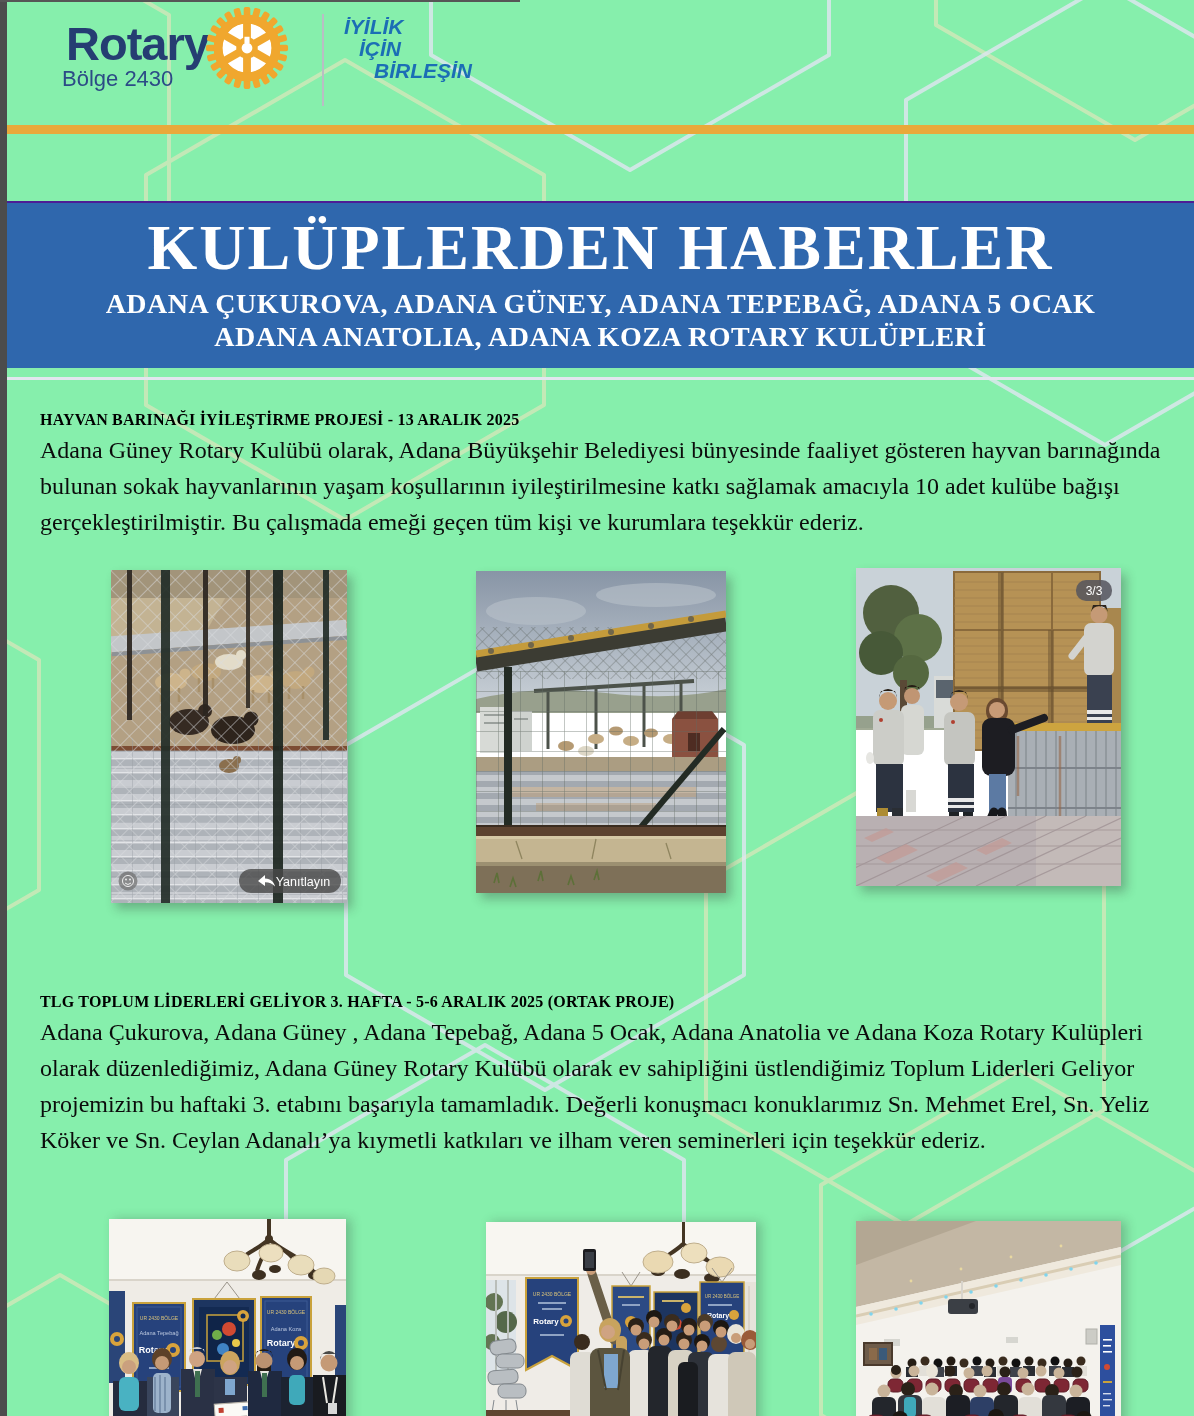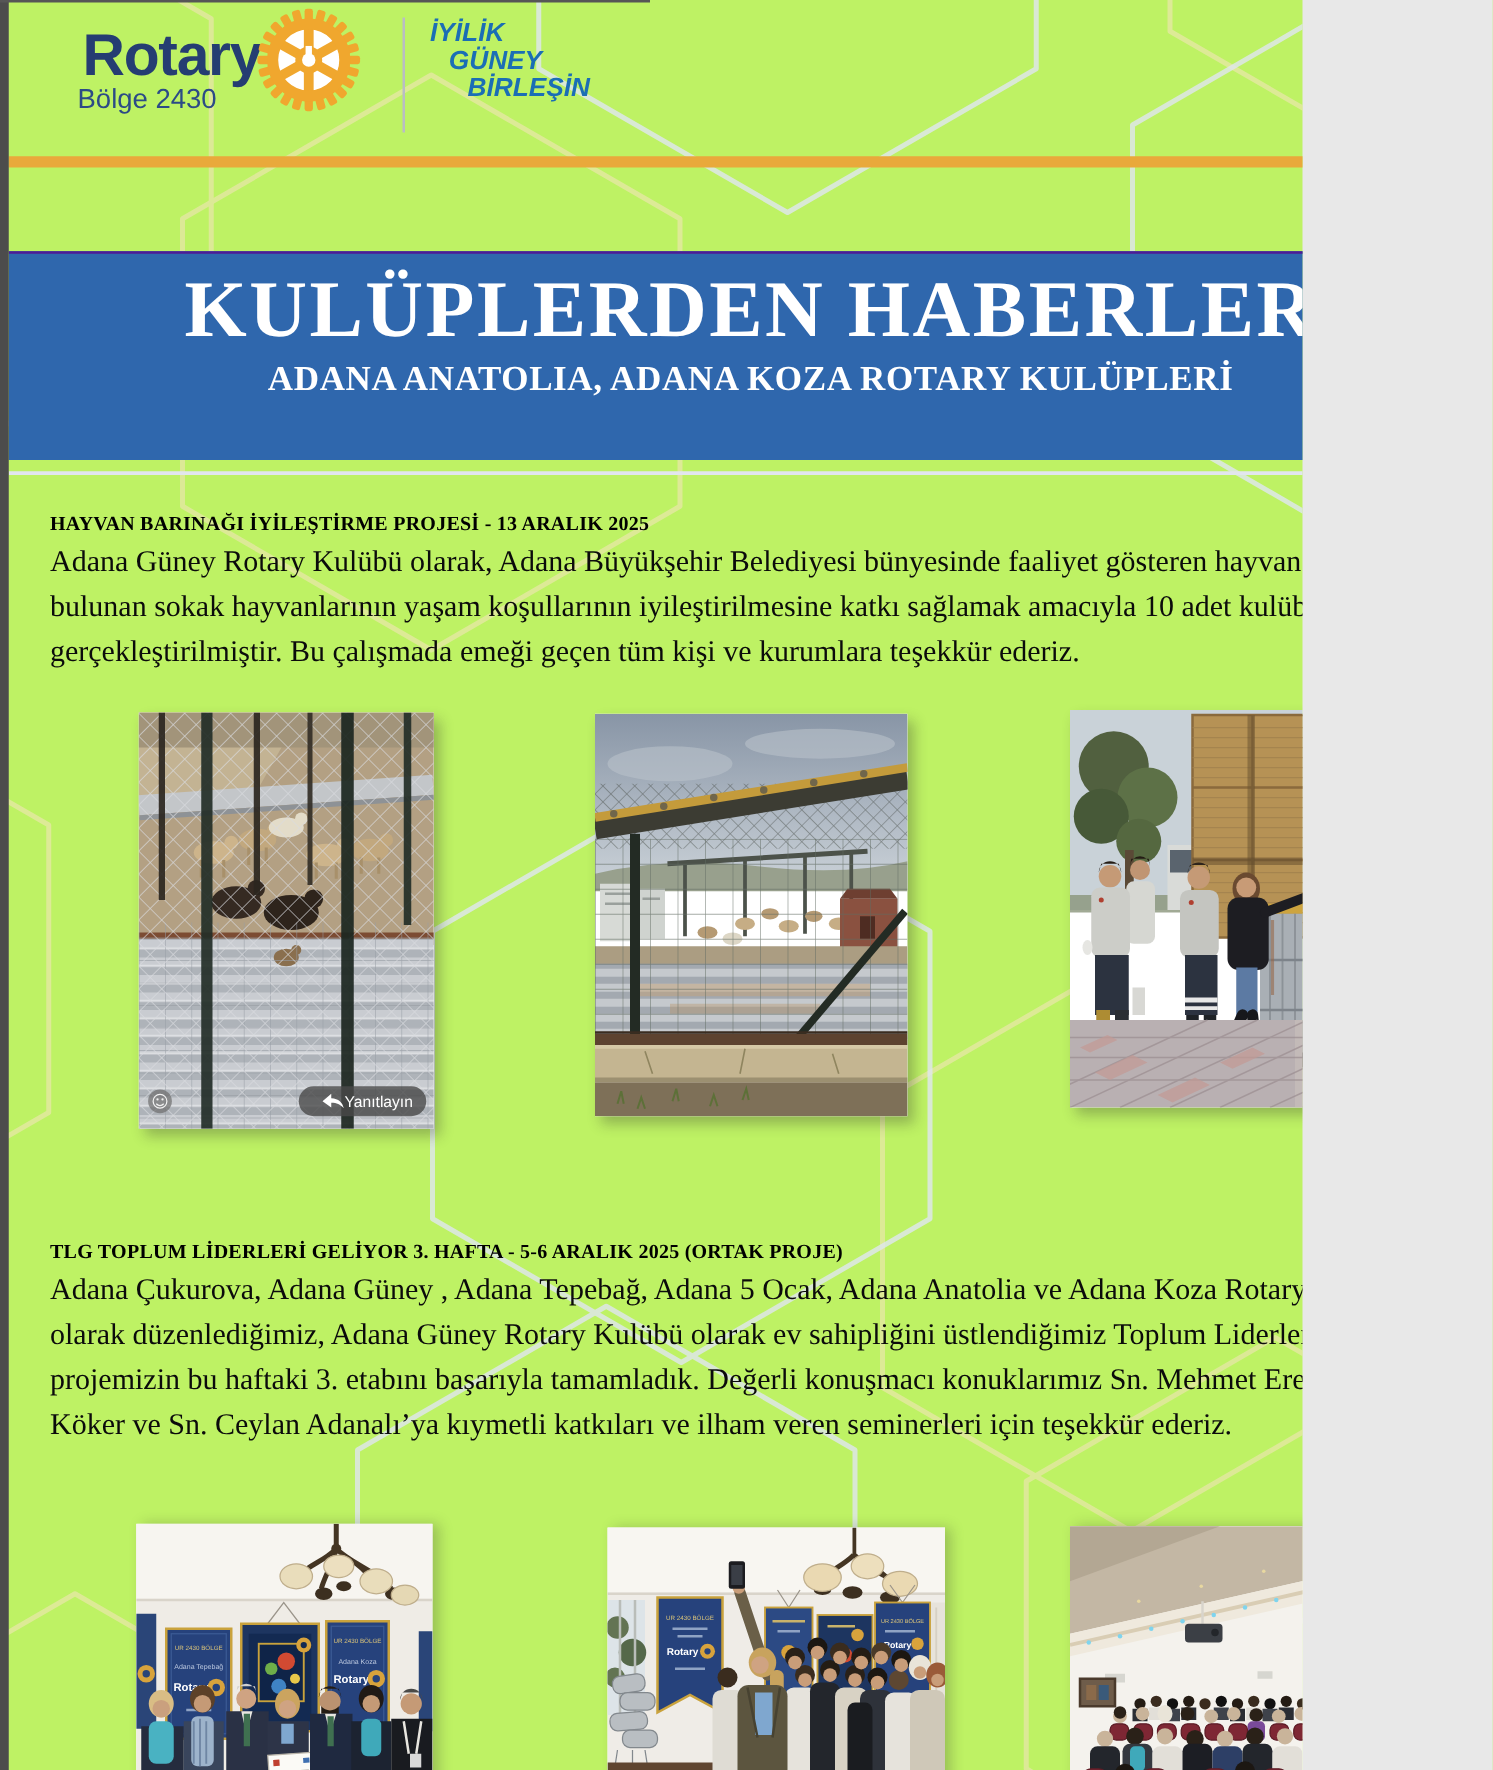--- a/index.html
+++ b/index.html
@@ -1,17 +1,17 @@
 <!DOCTYPE html>
 <html lang="tr"><head>
 <meta charset="utf-8">
 <title>Rotary Bölge 2430 — Kulüplerden Haberler</title>
 <style>
   html,body{margin:0;padding:0;background:#e8e8e8;}
-  .page{position:relative;width:1042px;height:1416px;background:#bef264;overflow:hidden;
+  .page{position:relative;width:1194px;height:1416px;background:#86efac;overflow:hidden;
         font-family:"Liberation Serif",serif;}
   .pattern{position:absolute;left:0;top:0;z-index:0;}
   .left-strip{position:absolute;left:0;top:0;width:7px;height:1416px;background:#4c4c4c;z-index:9;}
   .top-edge{position:absolute;left:0;top:0;width:520px;height:2px;background:#565656;z-index:9;}
 
   
   .brand-name{position:absolute;left:66px;top:16px;font-family:"Liberation Sans",sans-serif;
       font-weight:bold;font-size:47px;color:#253d72;letter-spacing:-1px;z-index:2;}
   .brand-region{position:absolute;left:62px;top:66px;font-family:"Liberation Sans",sans-serif;
       font-size:22px;color:#2c4b86;z-index:2;}
@@ -117,27 +117,28 @@
     </g>
     <circle r="29.5" fill="none" stroke="#F0A72E" stroke-width="9"></circle>
     <circle r="11" fill="#F0A72E"></circle>
     <circle r="5.5" fill="#ffffff"></circle>
     <rect x="-2.6" y="-11.5" width="5.2" height="7" fill="#ffffff"></rect>
   </svg>
 
   <div class="hdr-divider"></div>
   <div class="tagline">
     <div class="t1">İYİLİK</div>
-    <div class="t2">GÜNEY</div>
+    <div class="t2">İÇİN</div>
     <div class="t3">BİRLEŞİN</div>
   </div>
   <div class="gold-bar"></div>
 
   <section class="banner">
     <div class="banner-title">KULÜPLERDEN HABERLER</div>
+    <div class="banner-sub">ADANA ÇUKUROVA, ADANA GÜNEY, ADANA TEPEBAĞ, ADANA 5 OCAK</div>
     <div class="banner-sub">ADANA ANATOLIA, ADANA KOZA ROTARY KULÜPLERİ</div>
   </section>
   <div class="thin-line"></div>
 
   <h2 id="a1-title" class="article-title">HAYVAN BARINAĞI İYİLEŞTİRME PROJESİ - 13 ARALIK 2025</h2>
   <p id="a1-body" class="article-body">Adana Güney Rotary Kulübü olarak, Adana Büyükşehir Belediyesi bünyesinde faaliyet gösteren hayvan barınağında bulunan sokak hayvanlarının yaşam koşullarının iyileştirilmesine katkı sağlamak amacıyla 10 adet kulübe bağışı gerçekleştirilmiştir. Bu çalışmada emeği geçen tüm kişi ve kurumlara teşekkür ederiz.</p>
 
   <figure id="ph1" class="photo">
     <svg width="236" height="333" viewBox="0 0 236 333">
       <defs>

